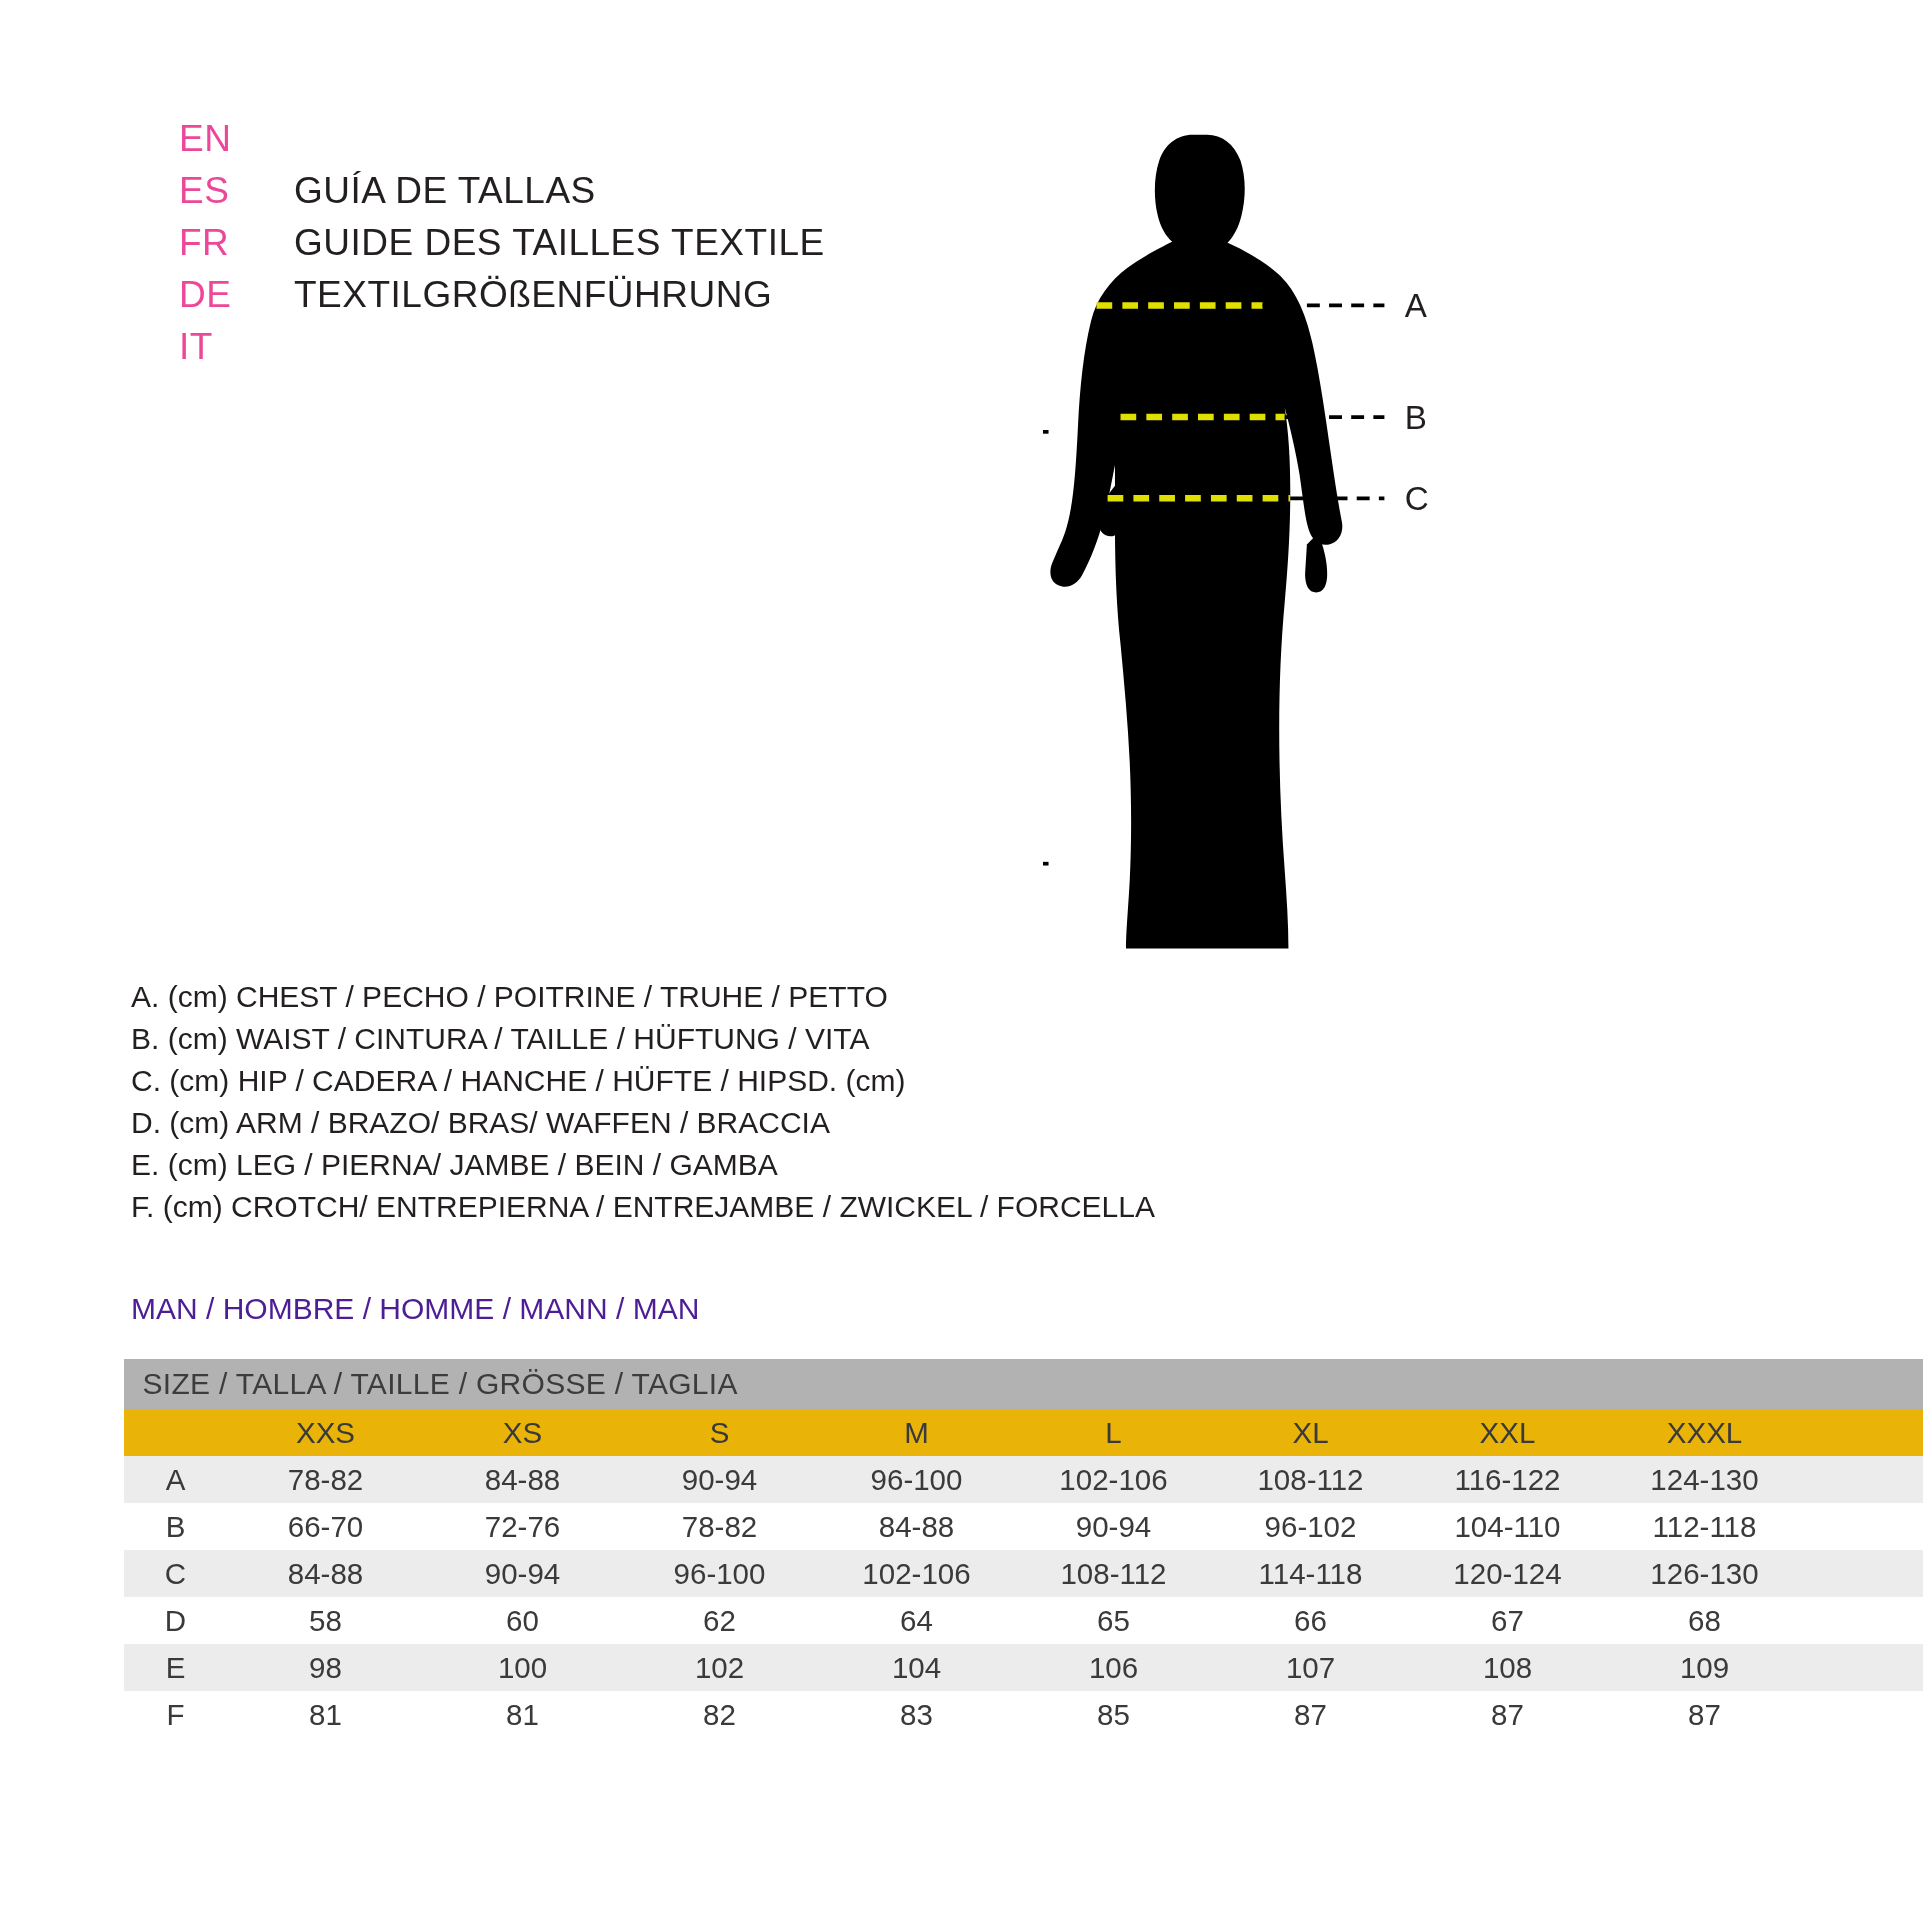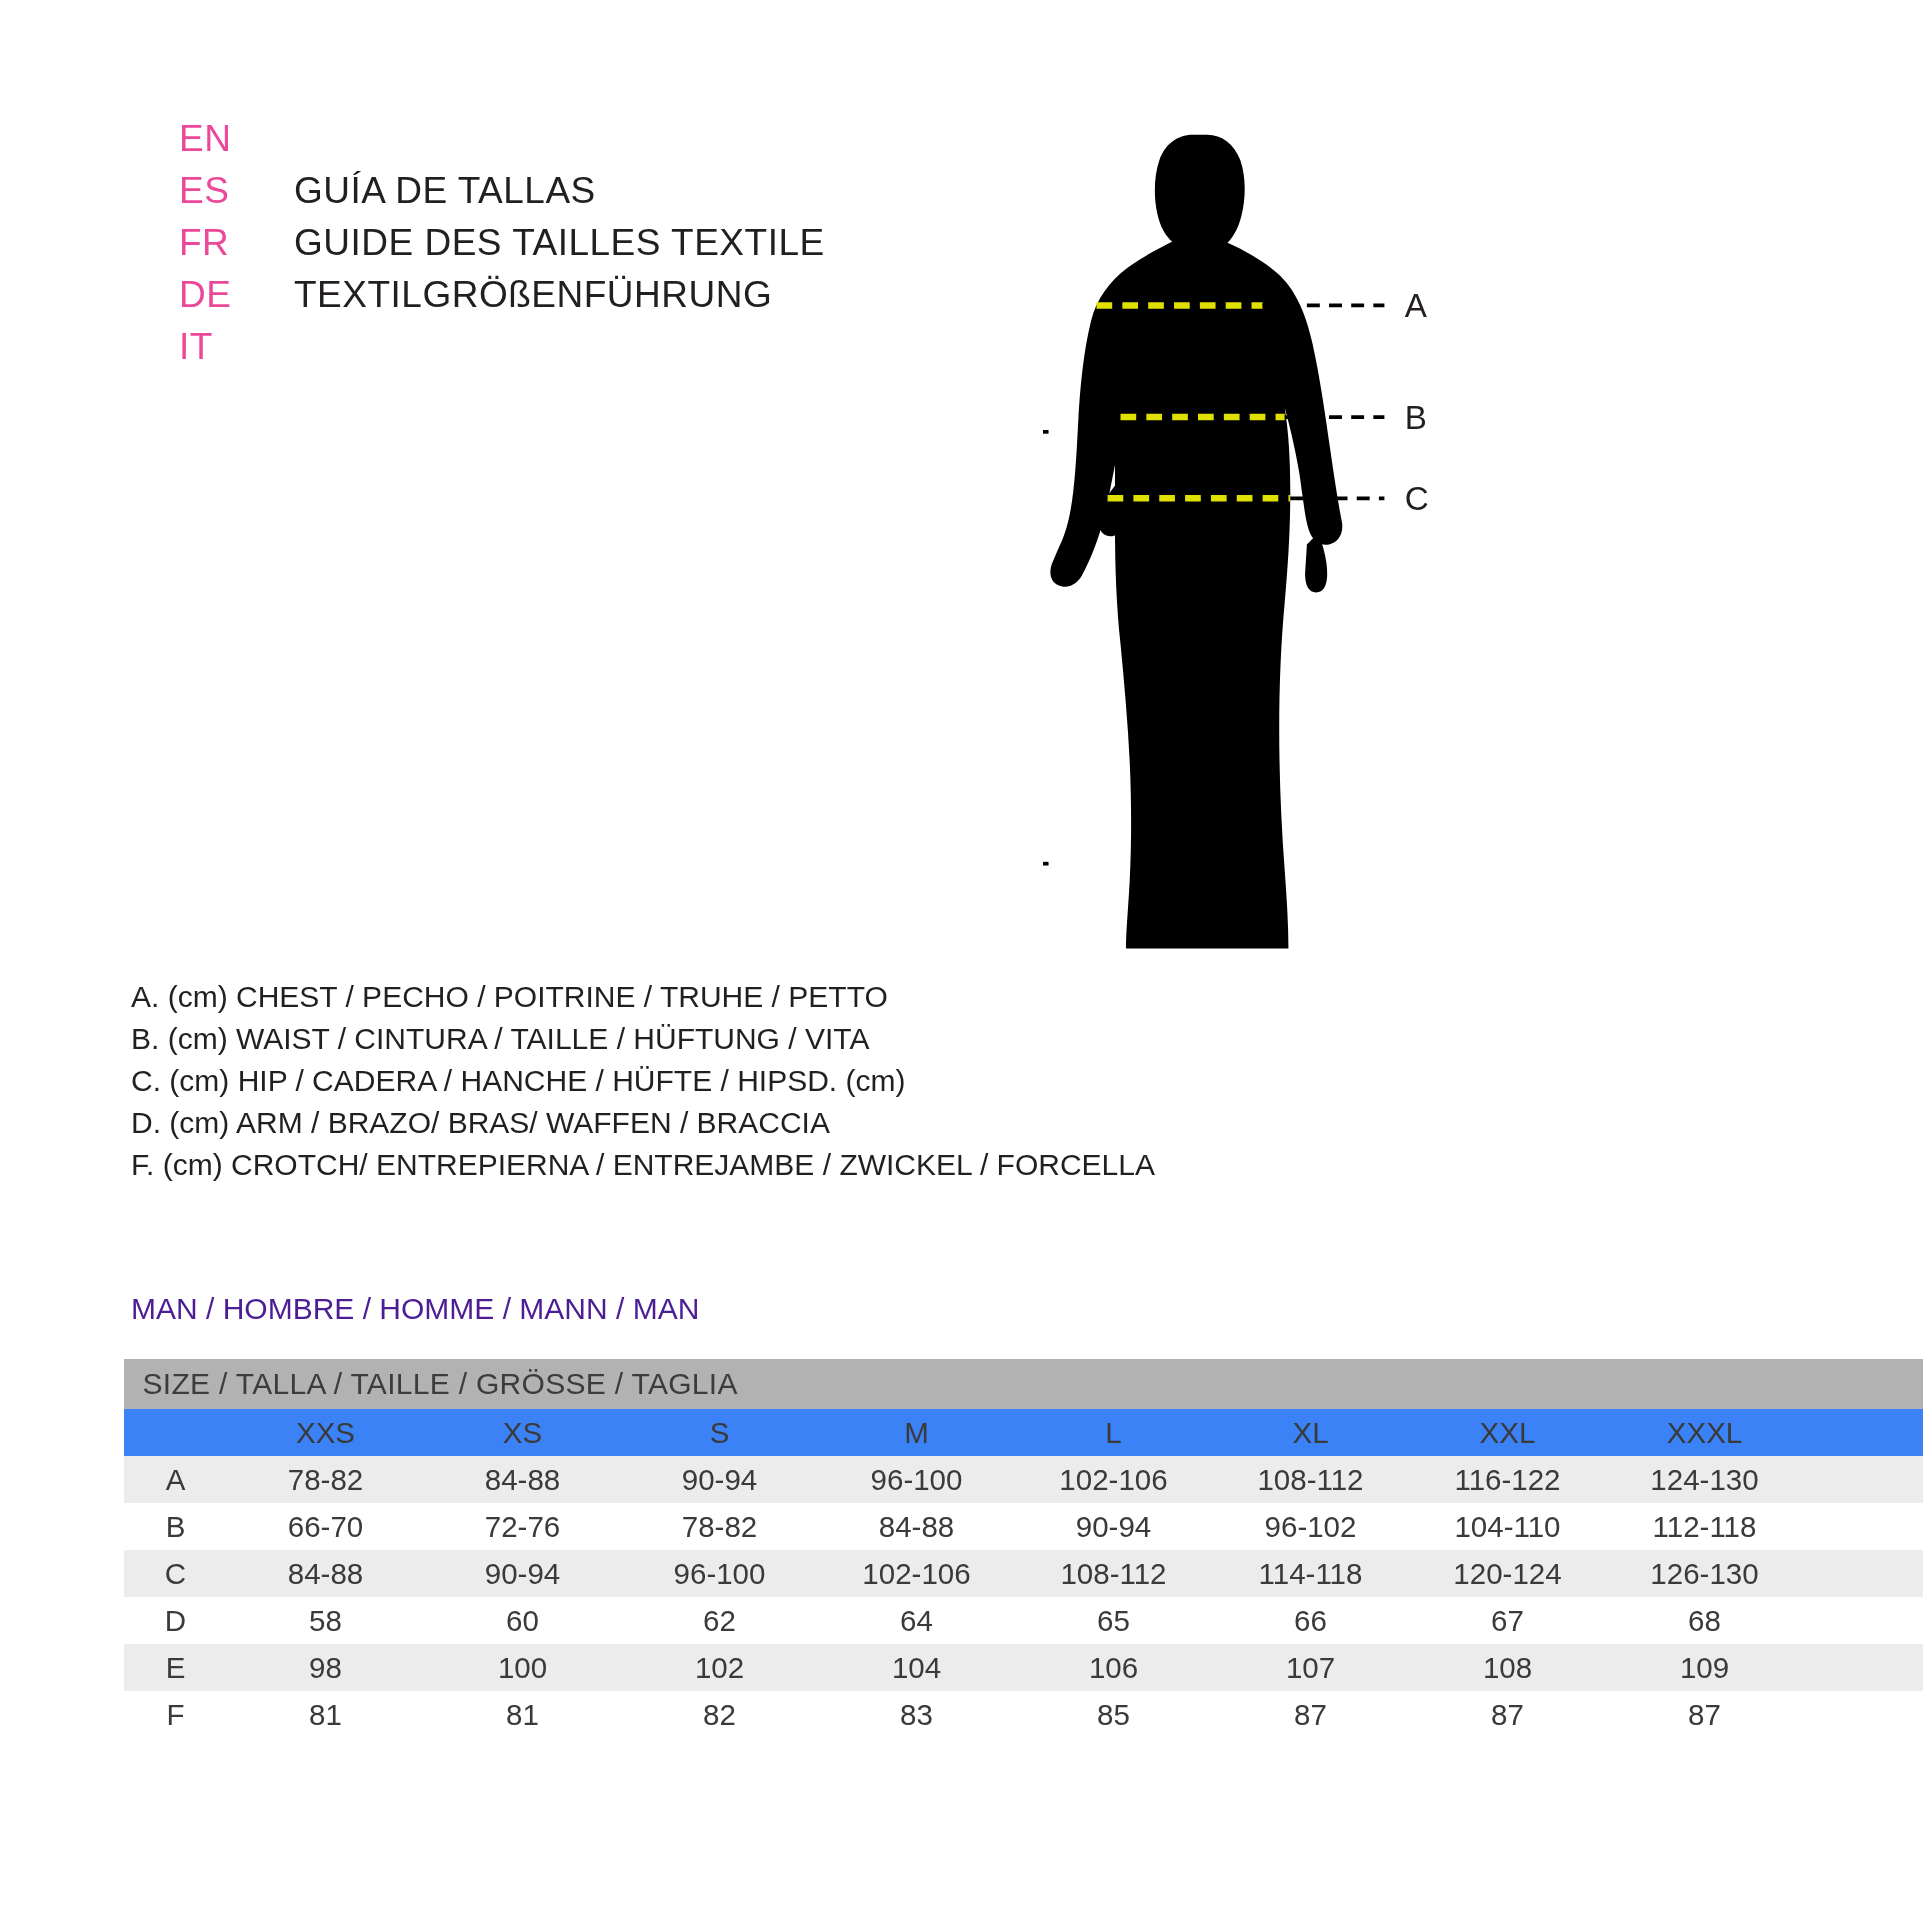--- a/index.html
+++ b/index.html
@@ -101,21 +101,21 @@
   tr.header-row td {
     background: #b2b2b2;
     text-align: left;
     padding-left: 18.5px;
     color: #3c3c3c;
     font-size: 30px;
     letter-spacing: 0.3px;
     height: 50px;
   }
   tr.col-head td {
-    background: #3b82f6;
+    background: #eab308;
     color: #3a3a3a;
   }
   tr.band-grey td {
     background: #ececec;
   }
   tr.band-white td {
     background: #ffffff;
   }
   td.row-label {
     text-align: left;
@@ -148,20 +148,21 @@
   <div class="lang-row">
     <span class="lang-code">IT</span>
   </div>
 </div>
 
 <div id="legend">
   <div class="legend-row">A. (cm) CHEST / PECHO / POITRINE / TRUHE / PETTO</div>
   <div class="legend-row">B. (cm) WAIST / CINTURA / TAILLE / HÜFTUNG / VITA</div>
   <div class="legend-row">C. (cm) HIP / CADERA / HANCHE / HÜFTE / HIPSD. (cm)</div>
   <div class="legend-row">D. (cm) ARM / BRAZO/ BRAS/ WAFFEN / BRACCIA</div>
+  <div class="legend-row">E. (cm) LEG / PIERNA/ JAMBE / BEIN / GAMBA</div>
   <div class="legend-row">F. (cm) CROTCH/ ENTREPIERNA / ENTREJAMBE / ZWICKEL / FORCELLA</div>
 </div>
 
 <div id="gender-label">MAN / HOMBRE / HOMME / MANN / MAN</div>
 
 <div id="figure-area">
   <svg width="812" height="1154" viewBox="0 0 880 1250" xmlns="http://www.w3.org/2000/svg">
 
     <g>
       <path fill="#000000" d="

